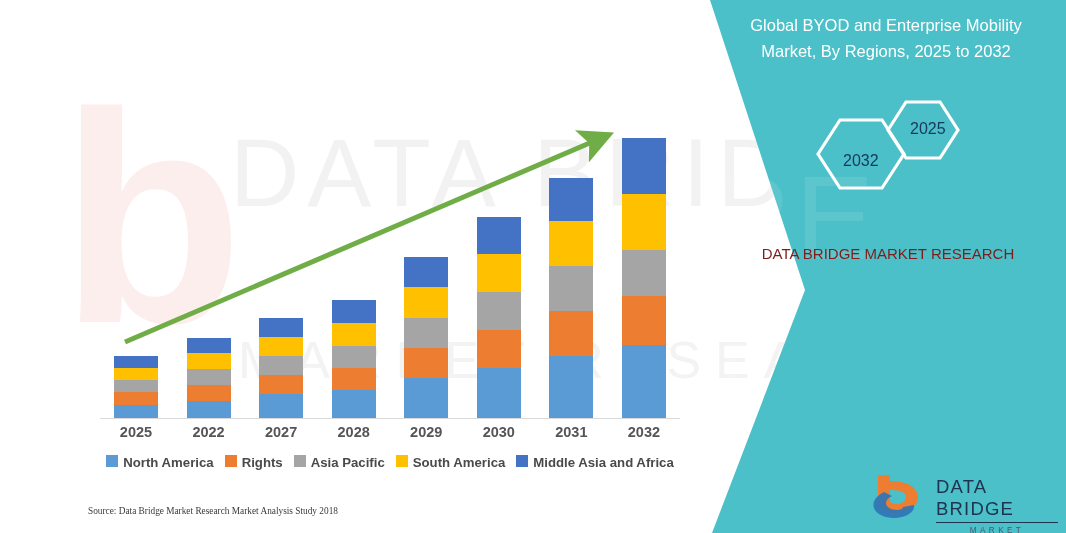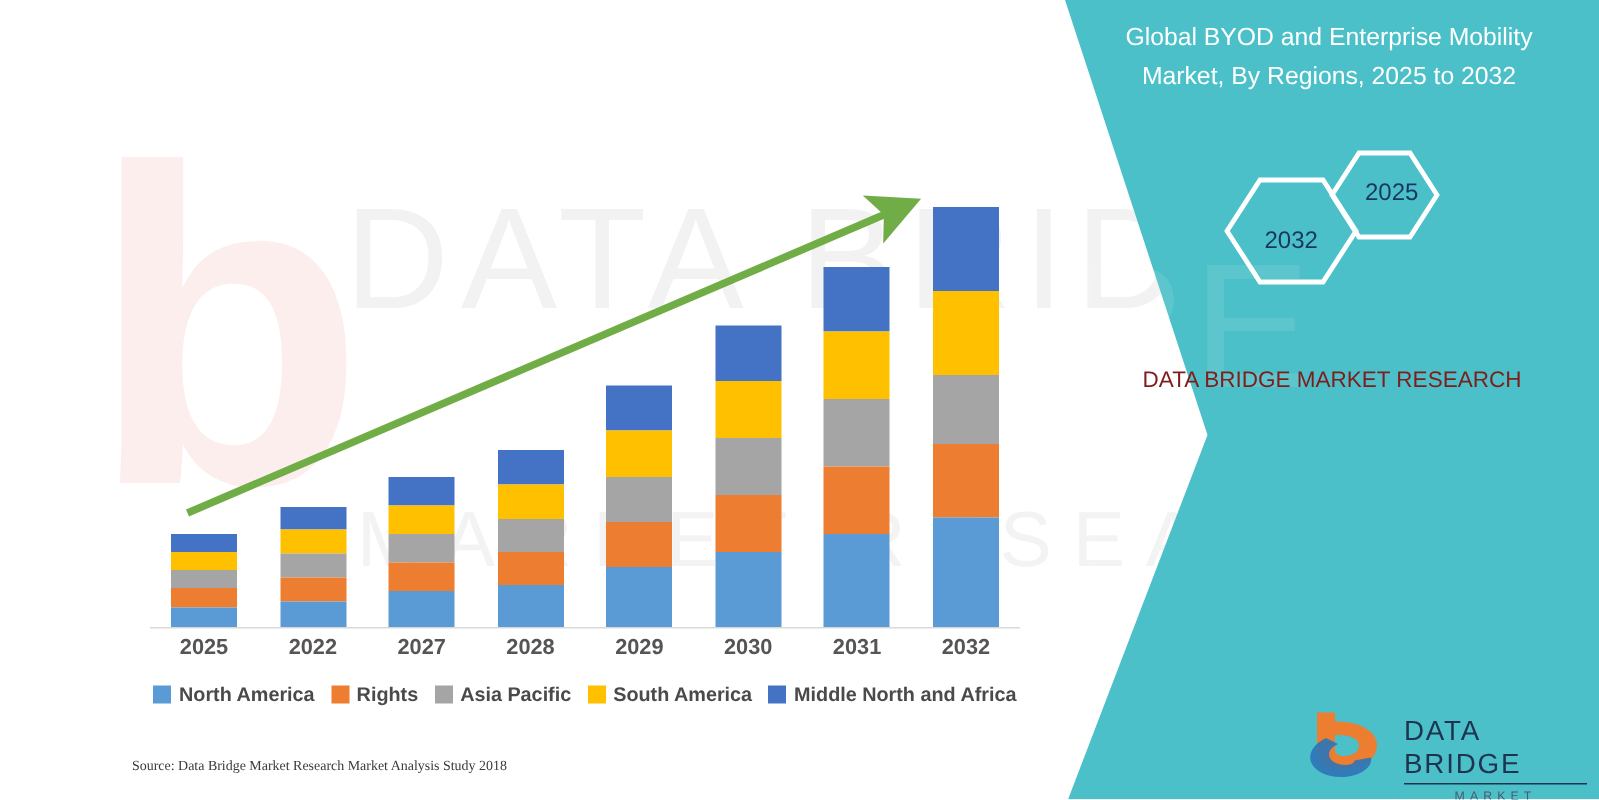--- a/index.html
+++ b/index.html
@@ -72,21 +72,21 @@
     font-size: 14.5px; font-weight: 700; color: #555555;
   }
 
   .arrow-svg { position: absolute; left: 100px; top: 110px; width: 580px; height: 320px; }
 
   .legend {
     position: absolute; left: 90px; top: 455px; width: 600px;
     display: flex; justify-content: center; align-items: center; gap: 11px;
     flex-wrap: nowrap;
   }
-  .legend-item { display: flex; align-items: center; gap: 5px; }
+  .legend-item { display: flex; align-items: flex-start; gap: 5px; }
   .legend-swatch { width: 12px; height: 12px; flex: none; }
   .legend-label { font-size: 13.2px; font-weight: 700; color: #4a4a4a; white-space: nowrap; }
 
   .footer {
     position: absolute; left: 88px; top: 506px; width: 600px;
     display: flex; justify-content: space-between;
     font-family: "Liberation Serif", serif;
     font-size: 9.3px; color: #3a3a3a;
   }
 
@@ -264,21 +264,21 @@
         <div class="legend-item">
           <span class="legend-swatch" style="background: rgb(165, 165, 165);"></span>
           <span class="legend-label">Asia Pacific</span>
         </div>
         <div class="legend-item">
           <span class="legend-swatch" style="background: rgb(255, 192, 0);"></span>
           <span class="legend-label">South America</span>
         </div>
         <div class="legend-item">
           <span class="legend-swatch" style="background: rgb(68, 114, 196);"></span>
-          <span class="legend-label">Middle North and Africa</span>
+          <span class="legend-label">Middle Asia and Africa</span>
         </div>
       </div>
 
     <div class="footer">
       <span>Source: Data Bridge Market Research Market Analysis Study 2018</span>
     </div>
   </div>
 
   <div class="teal-panel">
     <div class="teal-bg"></div>

